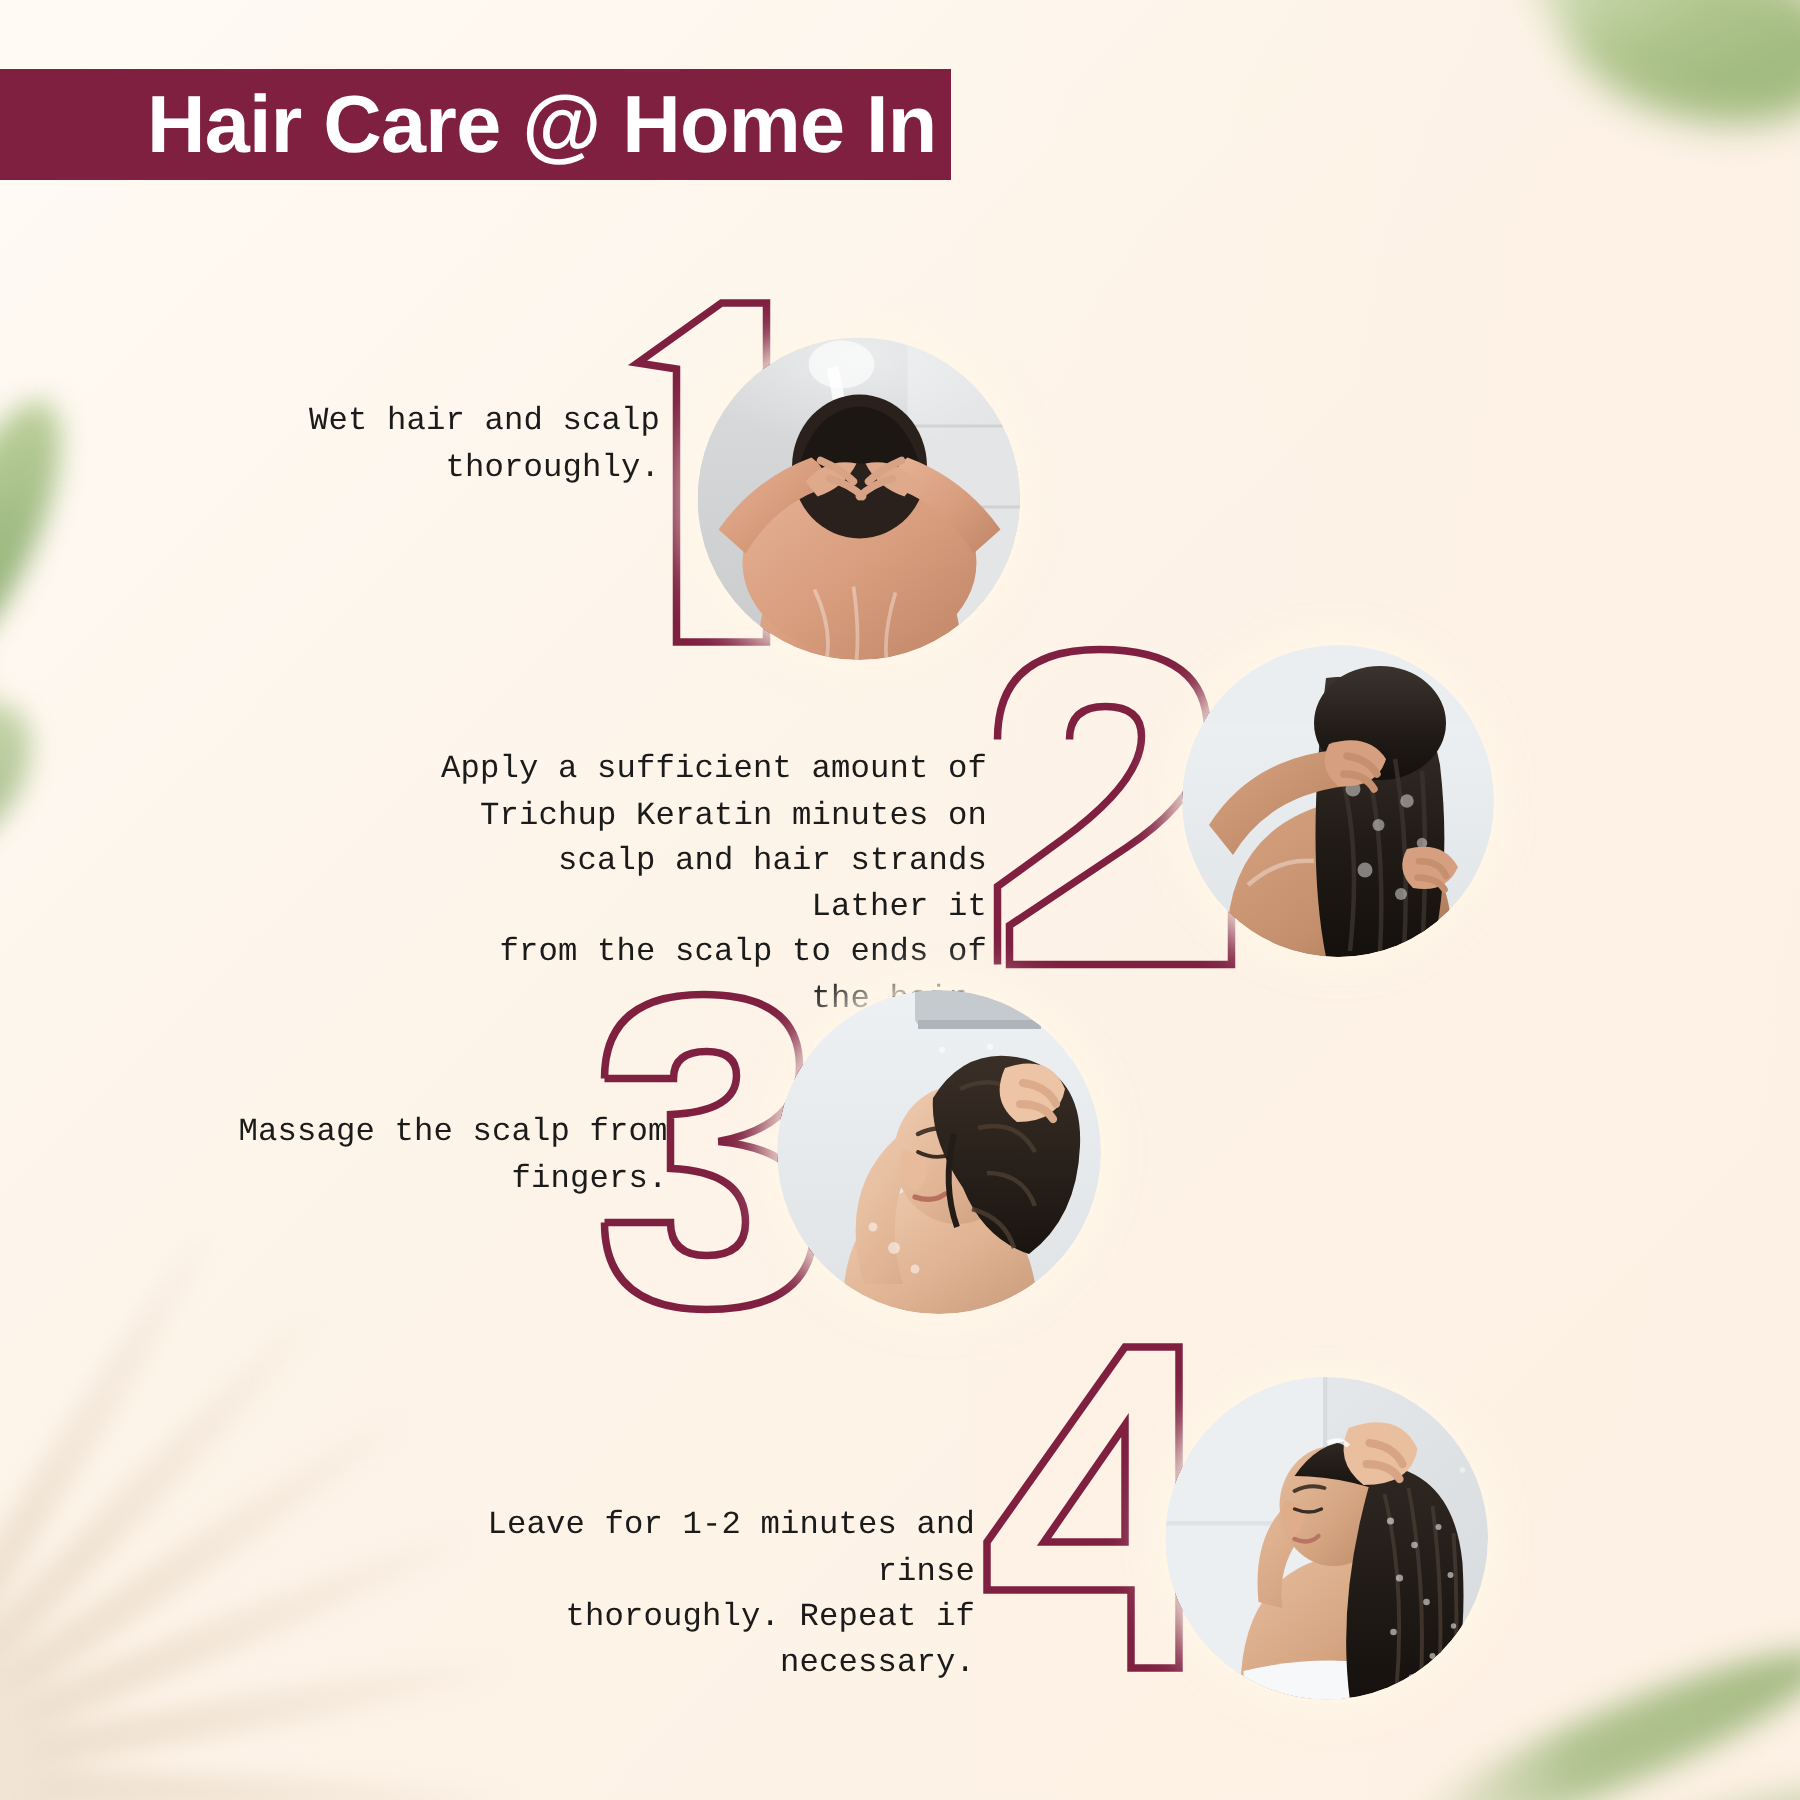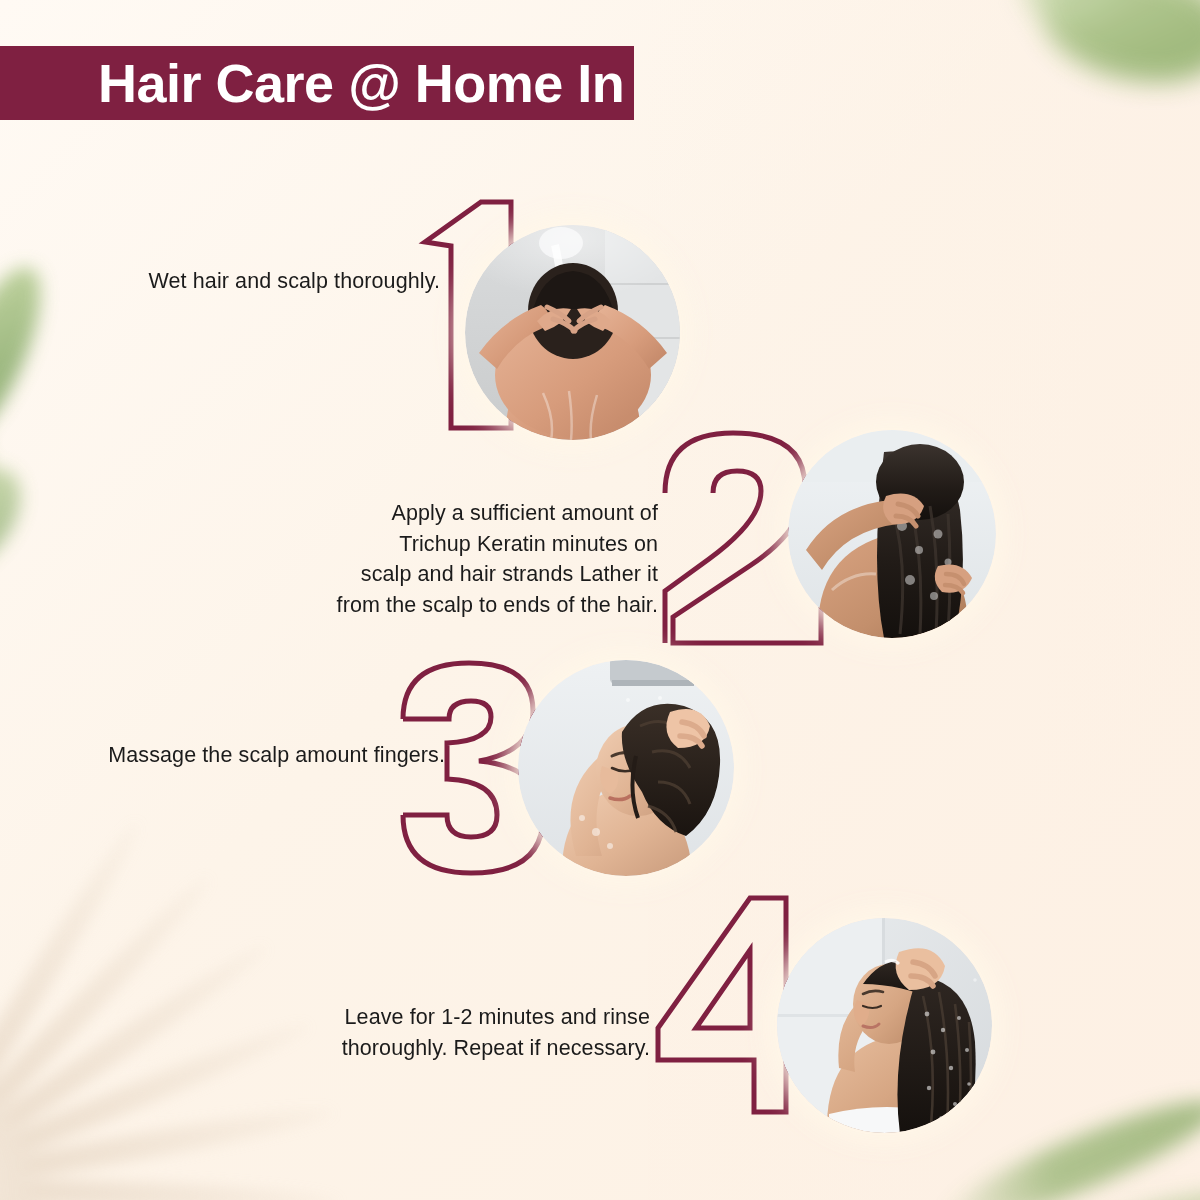--- a/index.html
+++ b/index.html
@@ -108,21 +108,21 @@
     font-size:54px;
     font-weight:700;
     letter-spacing:-0.5px;
     line-height:1;
     white-space:nowrap;
   }
   .banner-text.light { color:#ffffff; }
   .banner-text.dark  { color:#8b2346; }
 
   
-  .steps { position:absolute; inset:0; z-index:4; }
+  .steps { position:absolute; inset:0; z-index:4;font-family:Liberation Mono, monospace; }
 
   .step { position:absolute; }
 
   .step-text {
     position:absolute;
     color:#1b1b1b;
     font-size:21.5px;
     line-height:1.42;
     letter-spacing:.1px;
     white-space:pre-line;
@@ -346,21 +346,21 @@
           </g>
 
           <path d="M44 160 q20 -18 44 -16" stroke="#ffffff" stroke-width="3" fill="none" opacity=".35"></path>
         </g>
       </svg>
     </div>
   </div>
 
   <div class="step" id="step3">
 
-    <div class="step-text right">Massage the scalp amount fingers.</div>
+    <div class="step-text right">Massage the scalp from fingers.</div>
 
     <div class="numeral">
       <svg width="165" height="225" viewBox="0 0 165 225">
         <path d="M10 64 Q10 8 76 8 Q140 8 140 56 Q140 96 86 106 Q150 112 150 162 Q150 218 78 218 Q10 218 10 160" fill="none" stroke="#7f2041" stroke-width="5" stroke-linejoin="miter"></path>
         <path d="M10 64 L56 64 Q56 46 78 46 Q98 46 98 62 Q98 86 54 88 L54 124 Q104 126 104 160 Q104 182 78 182 Q54 182 54 160 L10 160" fill="none" stroke="#7f2041" stroke-width="5" stroke-linejoin="miter"></path>
       </svg>
     </div>
 
     <div class="photo">
       <svg width="216" height="216" viewBox="0 0 216 216">

